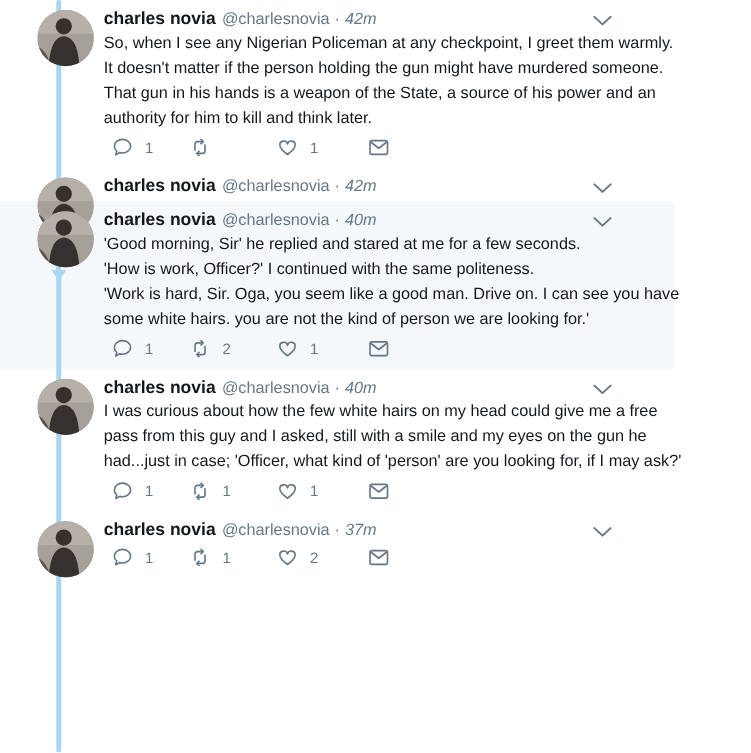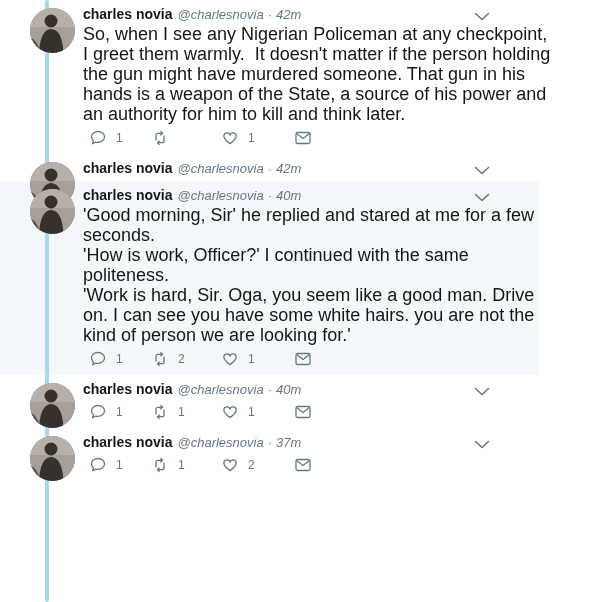--- a/index.html
+++ b/index.html
@@ -41,34 +41,34 @@
     z-index: 2; cursor: pointer;
     background: #a29b93;
   }
   .avatar svg { display: block; }
 
   .tweet-main { margin-left: 83px; width: 470px; position: relative; z-index: 2; }
 
   .tweet-header { height: 17px; display: flex; align-items: baseline; white-space: nowrap; }
   .name { font-weight: bold; font-size: 14px; color: #14171a; cursor: pointer; }
   .handle, .timestamp, .dot { font-size: 13px; color: #657786; }
-  .handle { margin-left: 5px; cursor: pointer; font-style: italic; }
+  .handle { margin-left: 5px; cursor: pointer; }
   .dot { margin: 0 4px; }
   .timestamp { cursor: pointer; font-style: italic; }
 
   .chevron {
     position: absolute; top: 9px; right: 76px;
     width: 16px; height: 10px;
     cursor: pointer; z-index: 3;
     background: none; border: none; padding: 0;
   }
 
   .tweet-body {
     margin-top: 1px;
-    font-size: 18px; line-height: 20px;
+    font-size: 13px; line-height: 20px;
     color: #14171a;
     white-space: pre-wrap;
   }
 
   .actions {
     margin-top: 5px; height: 18px;
     display: flex; align-items: center;
     padding-left: 6px;
   }
   .action-group {
@@ -249,20 +249,21 @@
           <use href="#ic-chevron"></use>
         </svg>
     </button>
     <div class="tweet-main">
       <div class="tweet-header">
         <span class="name">charles novia</span>
         <span class="handle">@charlesnovia</span>
         <span class="dot">·</span>
         <span class="timestamp">40m</span>
       </div>
+      <div class="tweet-body">I was curious about how the few white hairs on my head could give me a free pass from this guy and I asked, still with a smile and my eyes on the gun he had...just in case; 'Officer, what kind of 'person' are you looking for, if I may ask?'</div>
       <div class="actions">
         <button class="action-group reply">
           <svg width="18" height="18" viewBox="0 0 18 18">
               <use href="#ic-reply"></use>
             </svg>
           <span class="action-count">1</span>
         </button>
         <button class="action-group retweet">
           <svg width="18" height="18" viewBox="0 0 18 18">
               <use href="#ic-retweet"></use>

